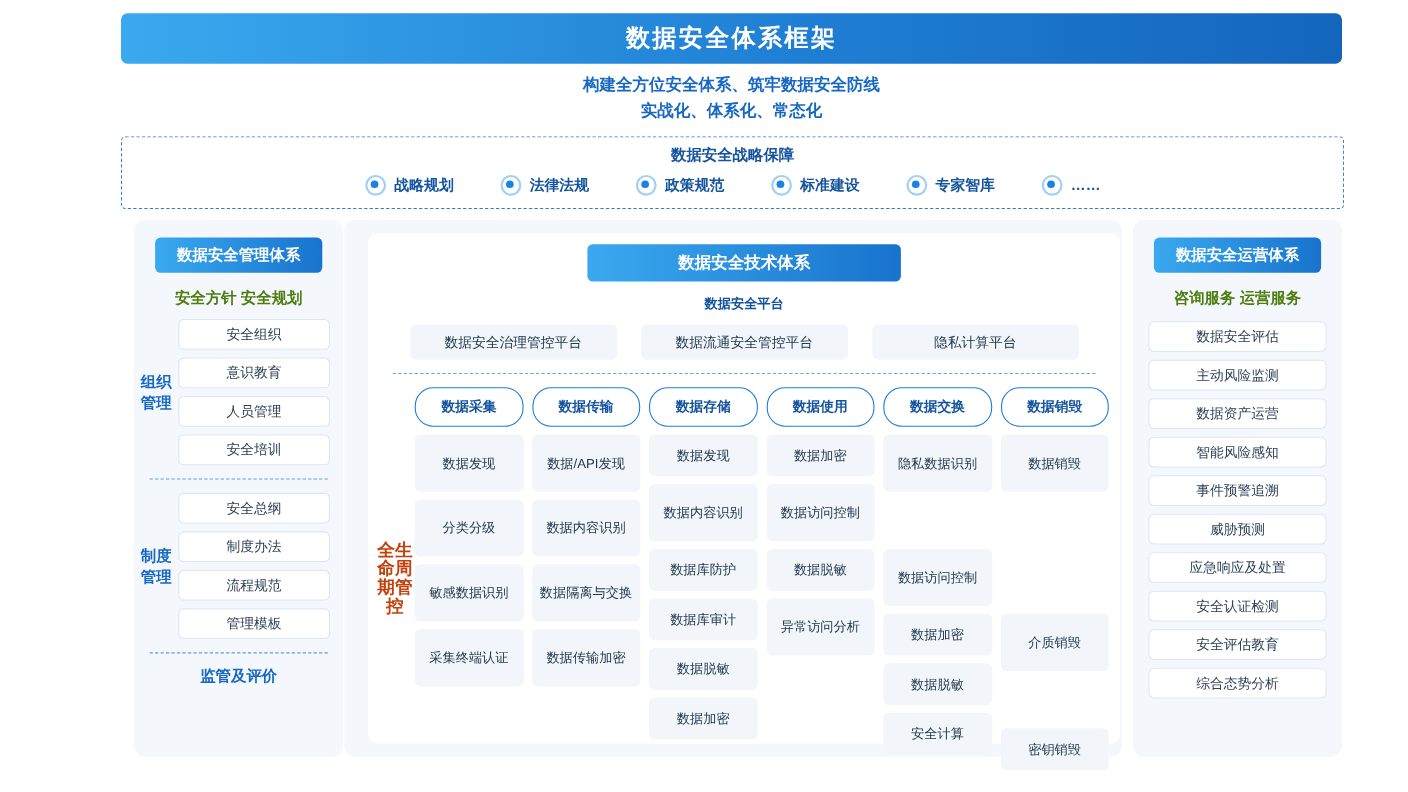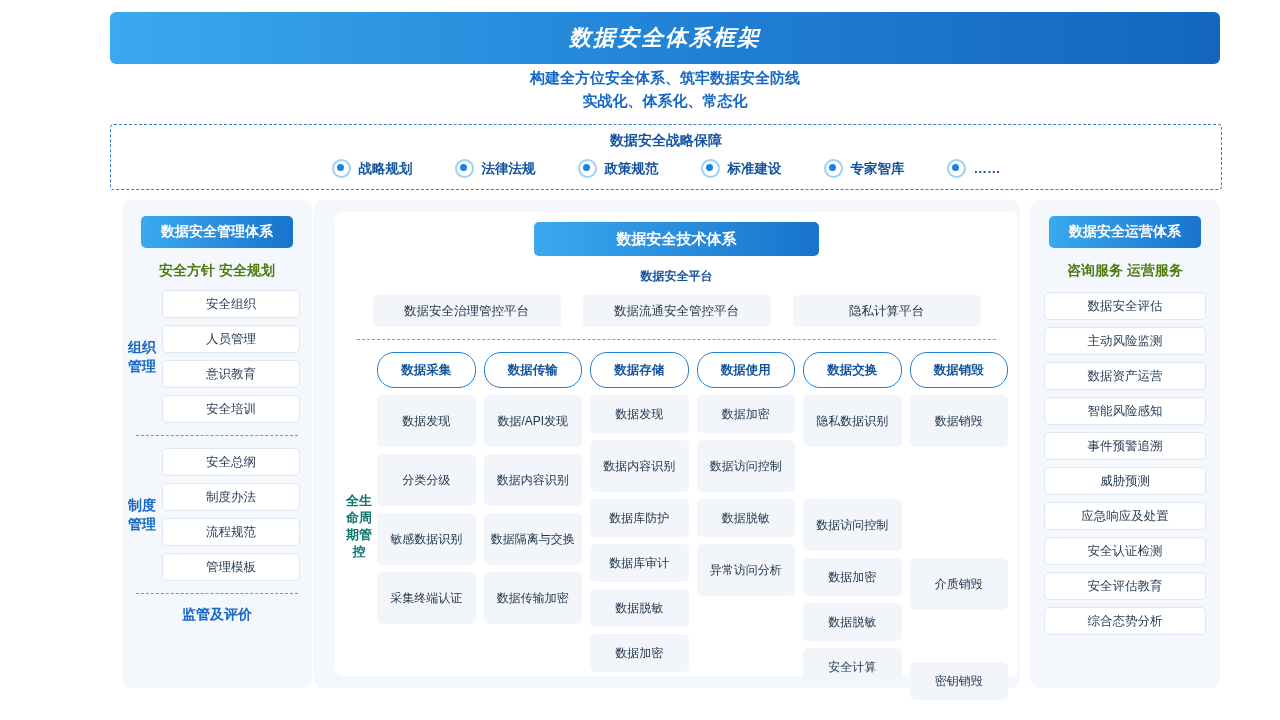--- a/index.html
+++ b/index.html
@@ -7,25 +7,25 @@
     width:1280px;height:720px;
     background:#ffffff;
     font-family:"Liberation Sans","DejaVu Sans",sans-serif;
     color:#1a3b6e;
     overflow:hidden;
   }
   .page{position:relative;width:1280px;height:720px;}
 
   
   .title-bar{
-    position:absolute;left:110px;top:12px;width:1110px;height:52px;
+    position:absolute;left:110px;top:12px;width:1110px;height:46px;
     background:linear-gradient(90deg,#3aa9ef 0%,#1f7fd4 55%,#1466bd 100%);
     border-radius:6px;
     display:flex;align-items:center;justify-content:center;
-    color:#fff;font-size:22px;font-weight:bold;letter-spacing:2px;font-style:italic;
+    color:#fff;font-size:22px;font-weight:bold;letter-spacing:2px;
   }
   .subtitle{
     position:absolute;left:110px;top:66px;width:1110px;
     text-align:center;color:#1668c4;font-size:15px;font-weight:bold;line-height:23px;
   }
 
   
   .strategy{
     position:absolute;left:110px;top:124px;width:1110px;height:64px;
     border:1px dashed #2f7fd0;border-radius:4px;background:#fff;
@@ -108,21 +108,21 @@
   .platform-chip{
     background:#f2f6fa;border-radius:5px;height:32px;min-width:160px;padding:0 14px;
     display:flex;align-items:center;justify-content:center;
     font-size:12.5px;color:#22384f;
   }
   .dash-sep{border:0;border-top:1px dashed #66a6dd;margin:12px 22px;}
 
   .lifecycle{display:flex;margin-top:2px;}
   .lc-label{
     width:36px;margin-left:6px;
-    font-size:13px;font-weight:bold;color:#0f766e;
+    font-size:16px;font-weight:bold;color:#c2410c;
     display:flex;align-items:center;justify-content:center;text-align:center;line-height:17px;
   }
   .cols{display:flex;gap:8px;flex:1;padding-right:10px;}
   .col{flex:1;display:flex;flex-direction:column;gap:7px;}
   .col-head{
     height:34px;border:1px solid #1f7fd4;border-radius:17px;background:#fff;
     display:flex;align-items:center;justify-content:center;
     font-size:12.5px;color:#14539e;font-weight:bold;
   }
   .cell{
@@ -178,22 +178,22 @@
   </div>
 
   <div class="panel panel-left">
     <div class="pill pill-side">数据安全管理体系</div>
     <div class="side-sub">安全方针  安全规划</div>
 
     <div class="left-body">
       <div class="left-cat">组织管理</div>
       <div class="left-chips">
         <div class="chip">安全组织</div>
+        <div class="chip">意识教育</div>
         <div class="chip">人员管理</div>
-        <div class="chip">意识教育</div>
         <div class="chip">安全培训</div>
       </div>
     </div>
 
     <hr class="hr-dash">
 
     <div class="left-body" style="margin-top:0;">
       <div class="left-cat">制度管理</div>
       <div class="left-chips">
         <div class="chip">安全总纲</div>

